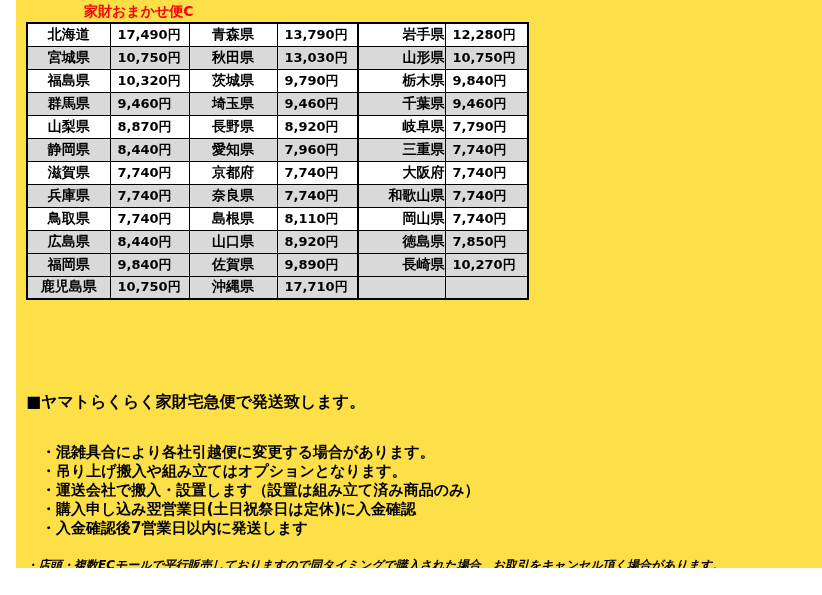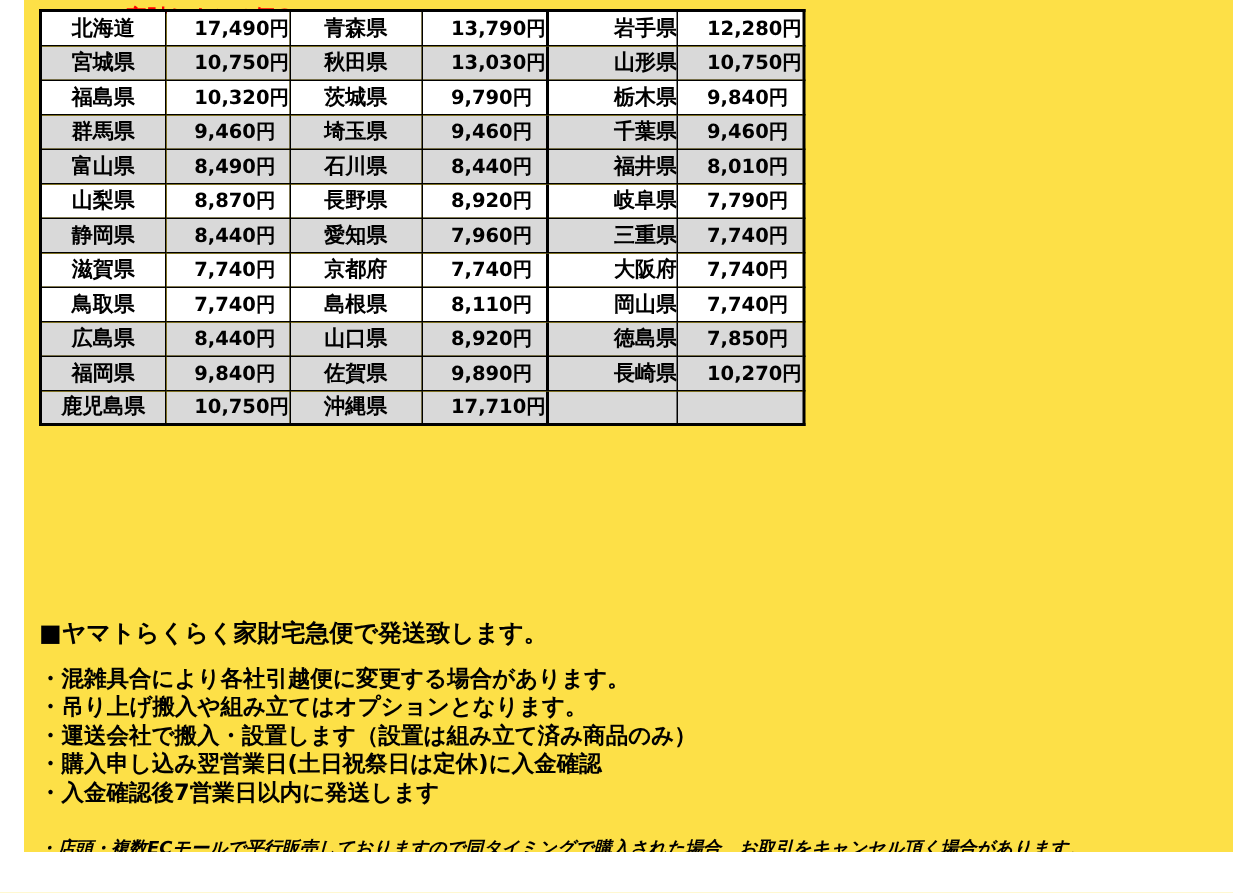--- a/index.html
+++ b/index.html
@@ -19,59 +19,59 @@
   .table-title {
     position: absolute;
     left: 68px; top: 3px;
     font-size: 14px;
     font-weight: bold;
     color: #ff0000;
     white-space: nowrap;
   }
   table.fee-table {
     position: absolute;
-    left: 10px; top: 6px;
+    left: 10px; top: 22px;
     border-collapse: collapse;
     table-layout: fixed;
     border: 2px solid #000000;
   }
   table.fee-table td {
     border: 1px solid #000000;
     height: 23px;
     font-weight: bold;
     white-space: nowrap;
     overflow: hidden;
     vertical-align: middle;
   }
   table.fee-table td.pref {
     text-align: center;
     font-size: 14px;
   }
   table.fee-table td.price {
     text-align: left;
-    padding-left: 19px;
+    padding-left: 7px;
     font-size: 13px;
   }
   table.fee-table td.group-start {
     border-left: 2px solid #000000;
     text-align: right;
   }
   table.fee-table tr.odd td  { background: #ffffff; }
   table.fee-table tr.even td { background: #d9d9d9; }
 
   .notes-heading {
     position: absolute;
-    left: 10px; top: 412px;
+    left: 10px; top: 392px;
     font-size: 16px;
     font-weight: bold;
     white-space: nowrap;
   }
   .notes-list {
     position: absolute;
-    left: 10px; top: 443px;
+    left: 25px; top: 443px;
   }
   .notes-list .bullet {
     font-size: 15px;
     font-weight: bold;
     line-height: 19px;
     white-space: nowrap;
   }
   .fine-print {
     position: absolute;
     left: 10px; top: 557px;
@@ -123,28 +123,20 @@
           <td class="price">9,840円</td>
         </tr>
         <tr class="even">
           <td class="pref">群馬県</td>
           <td class="price">9,460円</td>
           <td class="pref">埼玉県</td>
           <td class="price">9,460円</td>
           <td class="pref group-start">千葉県</td>
           <td class="price">9,460円</td>
         </tr>
-        <tr class="even">
-          <td class="pref">富山県</td>
-          <td class="price">8,490円</td>
-          <td class="pref">石川県</td>
-          <td class="price">8,440円</td>
-          <td class="pref group-start">福井県</td>
-          <td class="price">8,010円</td>
-        </tr>
         <tr class="odd">
           <td class="pref">山梨県</td>
           <td class="price">8,870円</td>
           <td class="pref">長野県</td>
           <td class="price">8,920円</td>
           <td class="pref group-start">岐阜県</td>
           <td class="price">7,790円</td>
         </tr>
         <tr class="even">
           <td class="pref">静岡県</td>
@@ -153,20 +145,28 @@
           <td class="price">7,960円</td>
           <td class="pref group-start">三重県</td>
           <td class="price">7,740円</td>
         </tr>
         <tr class="odd">
           <td class="pref">滋賀県</td>
           <td class="price">7,740円</td>
           <td class="pref">京都府</td>
           <td class="price">7,740円</td>
           <td class="pref group-start">大阪府</td>
+          <td class="price">7,740円</td>
+        </tr>
+        <tr class="even">
+          <td class="pref">兵庫県</td>
+          <td class="price">7,740円</td>
+          <td class="pref">奈良県</td>
+          <td class="price">7,740円</td>
+          <td class="pref group-start">和歌山県</td>
           <td class="price">7,740円</td>
         </tr>
         <tr class="odd">
           <td class="pref">鳥取県</td>
           <td class="price">7,740円</td>
           <td class="pref">島根県</td>
           <td class="price">8,110円</td>
           <td class="pref group-start">岡山県</td>
           <td class="price">7,740円</td>
         </tr>

